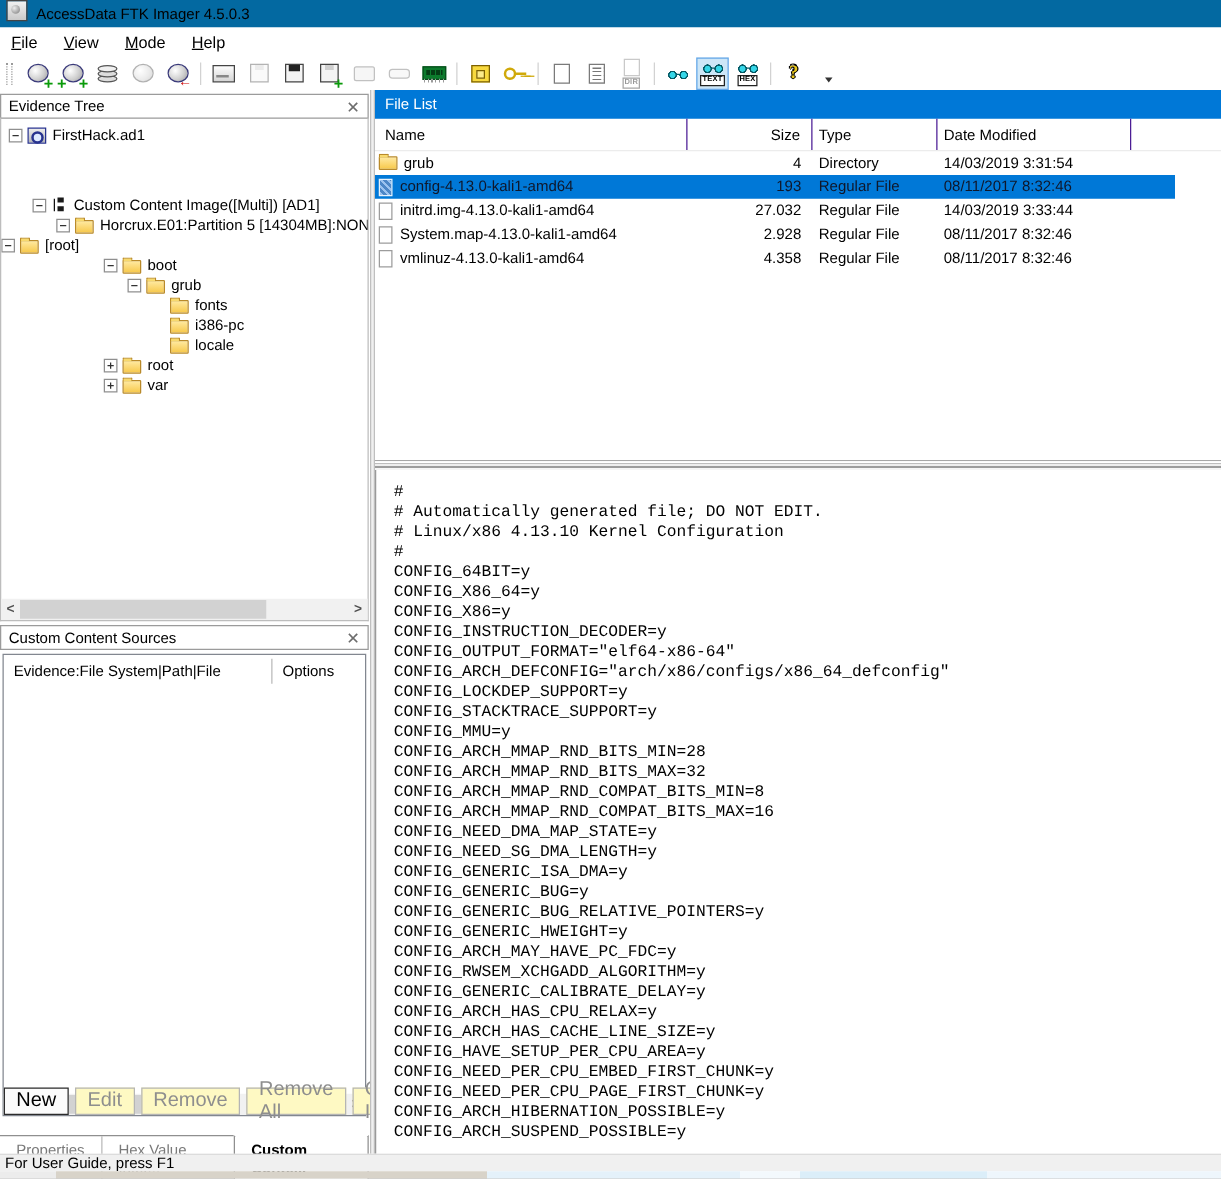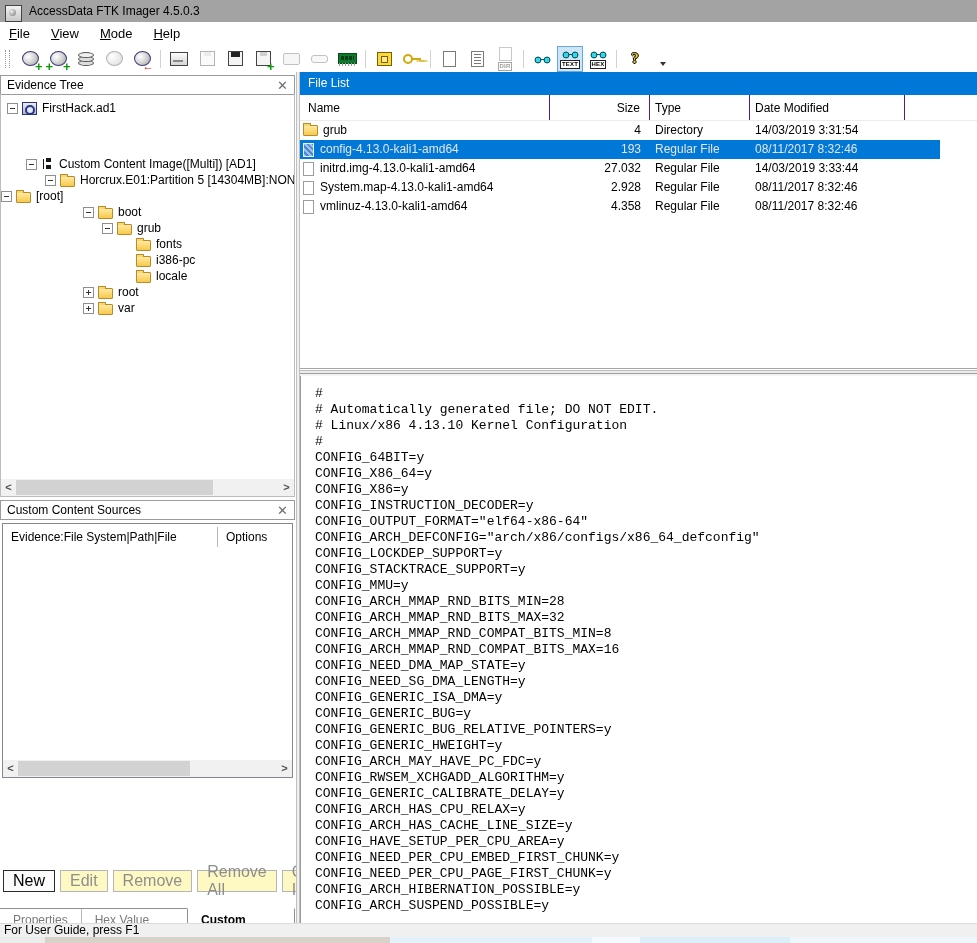--- a/index.html
+++ b/index.html
@@ -1,19 +1,19 @@
 <!DOCTYPE html>
 <html><head>
 <meta charset="utf-8">
 <style>
   html,body{margin:0;padding:0;background:#888;}
   .screen{position:relative;width:977px;height:943px;background:#fff;overflow:hidden;
           font-family:"Liberation Sans",sans-serif;color:#000;}
   
-  .titlebar{position:absolute;left:0;top:0;width:977px;height:22px;background:#a3a3a3;display:flex;align-items:flex-end;}
+  .titlebar{position:absolute;left:0;top:0;width:977px;height:22px;background:#0369a1;display:flex;align-items:flex-start;}
   .appicon{width:15px;height:15px;margin:0 7px 0 5px;border:1px solid #444;background:linear-gradient(#f2f2f2,#c9c9c9);position:relative;flex:none;}
   .appicon::after{content:"";position:absolute;left:3px;top:3px;width:7px;height:7px;border-radius:50%;background:radial-gradient(circle at 35% 35%,#eee,#777);}
   .wtitle{font-size:12px;line-height:22px;}
   
   .menubar{position:absolute;left:0;top:22px;width:977px;height:23px;background:#fff;padding-left:9px;box-sizing:border-box;}
   .menu-item{display:inline-block;font-size:13px;line-height:23px;margin-right:21px;cursor:default;}
   .menu-item::first-letter{text-decoration:underline;}
   
   .toolbar{position:absolute;left:0;top:45px;width:977px;height:27px;background:#fff;display:flex;align-items:center;padding-left:3px;box-sizing:border-box;}
   .grip{width:3px;height:18px;border-left:1px dotted #9a9a9a;border-right:1px dotted #9a9a9a;margin:0 6px 0 2px;flex:none;}
@@ -72,21 +72,21 @@
   .t-cci::after{content:"";position:absolute;left:5px;top:0;width:5px;height:4px;background:#1a1a1a;box-shadow:0 7px 0 #1a1a1a;}
   
   .hscroll{height:17px;background:#f1f1f1;display:flex;align-items:center;flex:none;}
   .harrow{width:15px;height:17px;flex:none;text-align:center;color:#505050;font:700 11px/17px "Liberation Sans",sans-serif;}
   .harrow.l::before{content:"<";}
   .harrow.r::before{content:">";}
   .hthumb{height:15px;background:#d2d2d2;flex:none;}
   .hspacer{flex:1;}
   
   .cc-hdr{top:428px;}
-  .cc-frame{position:absolute;left:2px;right:3px;top:451px;height:255px;border:1px solid #828790;box-sizing:border-box;display:flex;flex-direction:column;background:#fff;}
+  .cc-frame{position:absolute;left:2px;right:3px;top:451px;height:370px;border:1px solid #828790;box-sizing:border-box;display:flex;flex-direction:column;background:#fff;}
   .cc-cols{display:flex;height:26px;align-items:center;font-size:12px;flex:none;}
   .cc-c1{width:215px;padding-left:8px;border-right:1px solid #b9b9b9;height:20px;line-height:20px;box-sizing:border-box;}
   .cc-c2{padding-left:8px;}
   .cc-body{flex:1;}
   
   .btnrow{position:absolute;left:3px;top:798px;display:flex;gap:5px;}
   .btn{height:22px;font-size:16px;padding:0 9px;display:flex;align-items:center;box-sizing:border-box;}
   .btn.on{background:#fbfbfb;border:1px solid #2b2b2b;color:#000;}
   .btn.off{background:#fef9c3;border:1px solid #b5b5b5;color:#8e8e8e;}
   
@@ -99,21 +99,21 @@
   .fl-pane{position:absolute;left:0;top:0;width:677px;height:297px;border-bottom:1px solid #a6a6a6;box-sizing:border-box;}
   .fl-title{height:23px;background:#0078d7;color:#fff;font-size:12px;line-height:23px;padding-left:8px;}
   .fl-colhdr{height:25px;display:flex;align-items:center;font-size:12px;border-bottom:1px solid #ececec;}
   .fc{height:100%;display:flex;align-items:center;box-sizing:border-box;border-right:1px solid #4c1d95;}
   .fc-name{width:250px;padding-left:8px;}
   .fc-size{width:100px;justify-content:flex-end;padding-right:9px;}
   .fc-type{width:100px;padding-left:5px;}
   .fc-date{width:155px;padding-left:5px;}
   .fc-fill{flex:1;border-right:none;}
   .frow{display:flex;align-items:center;height:19px;font-size:12px;width:640px;}
-  .frow.sel{background:#0078d7;color:#e5e5e5;}
+  .frow.sel{background:#0078d7;color:#0f172a;}
   .cell{height:19px;line-height:19px;box-sizing:border-box;white-space:nowrap;overflow:hidden;}
   .cl-name{width:250px;padding-left:3px;display:flex;align-items:center;}
   .cl-size{width:100px;text-align:right;padding-right:9px;}
   .cl-type{width:100px;padding-left:5px;}
   .cl-date{width:155px;padding-left:5px;}
   .fpage{width:11px;height:14px;border:1px solid #9c9c9c;background:#fff;flex:none;margin-right:6px;box-sizing:border-box;}
   .fpage.sel{border-color:#e8f1fb;background:repeating-linear-gradient(45deg,#9cc3ef 0 2px,#4d87c7 2px 4px);}
   .frow .fold{margin-top:0;}
   .hsplit{position:absolute;left:0;top:297px;width:677px;height:7px;background:linear-gradient(#ffffff 0 1px,#bdbdbd 1px 2px,#ededed 2px 4px,#9c9c9c 4px 5px,#f5f5f5 5px 7px);}
   .viewer{position:absolute;left:0;top:304px;width:677px;height:547px;background:#fff;border-left:1px solid #9a9a9a;box-sizing:border-box;padding:10px 6px 0 14px;font-family:"Liberation Mono",monospace;font-size:13px;line-height:16px;overflow:hidden;}

